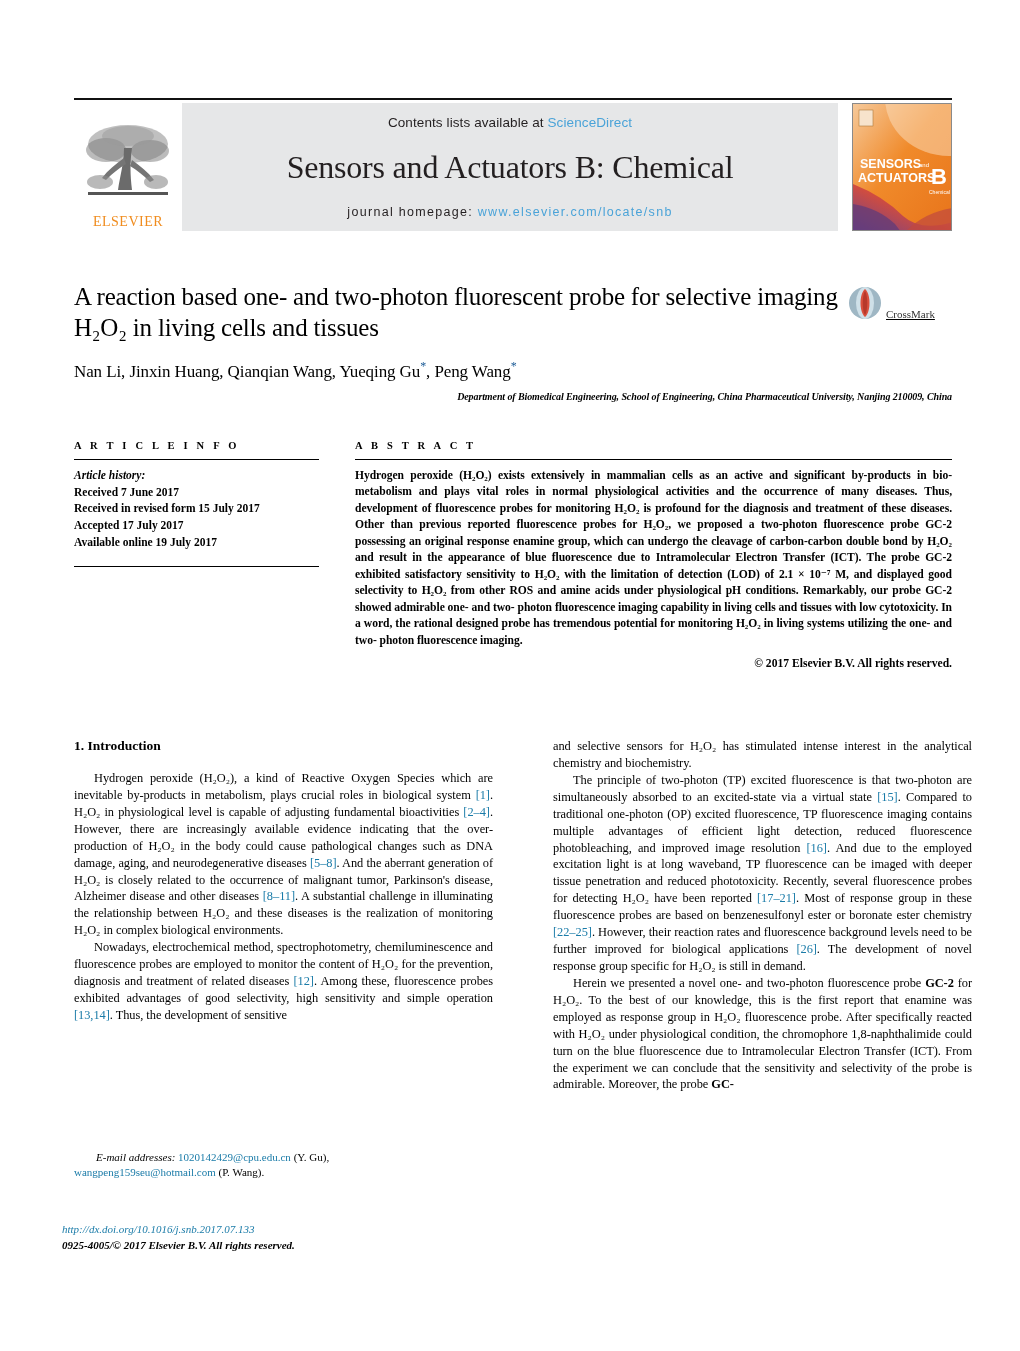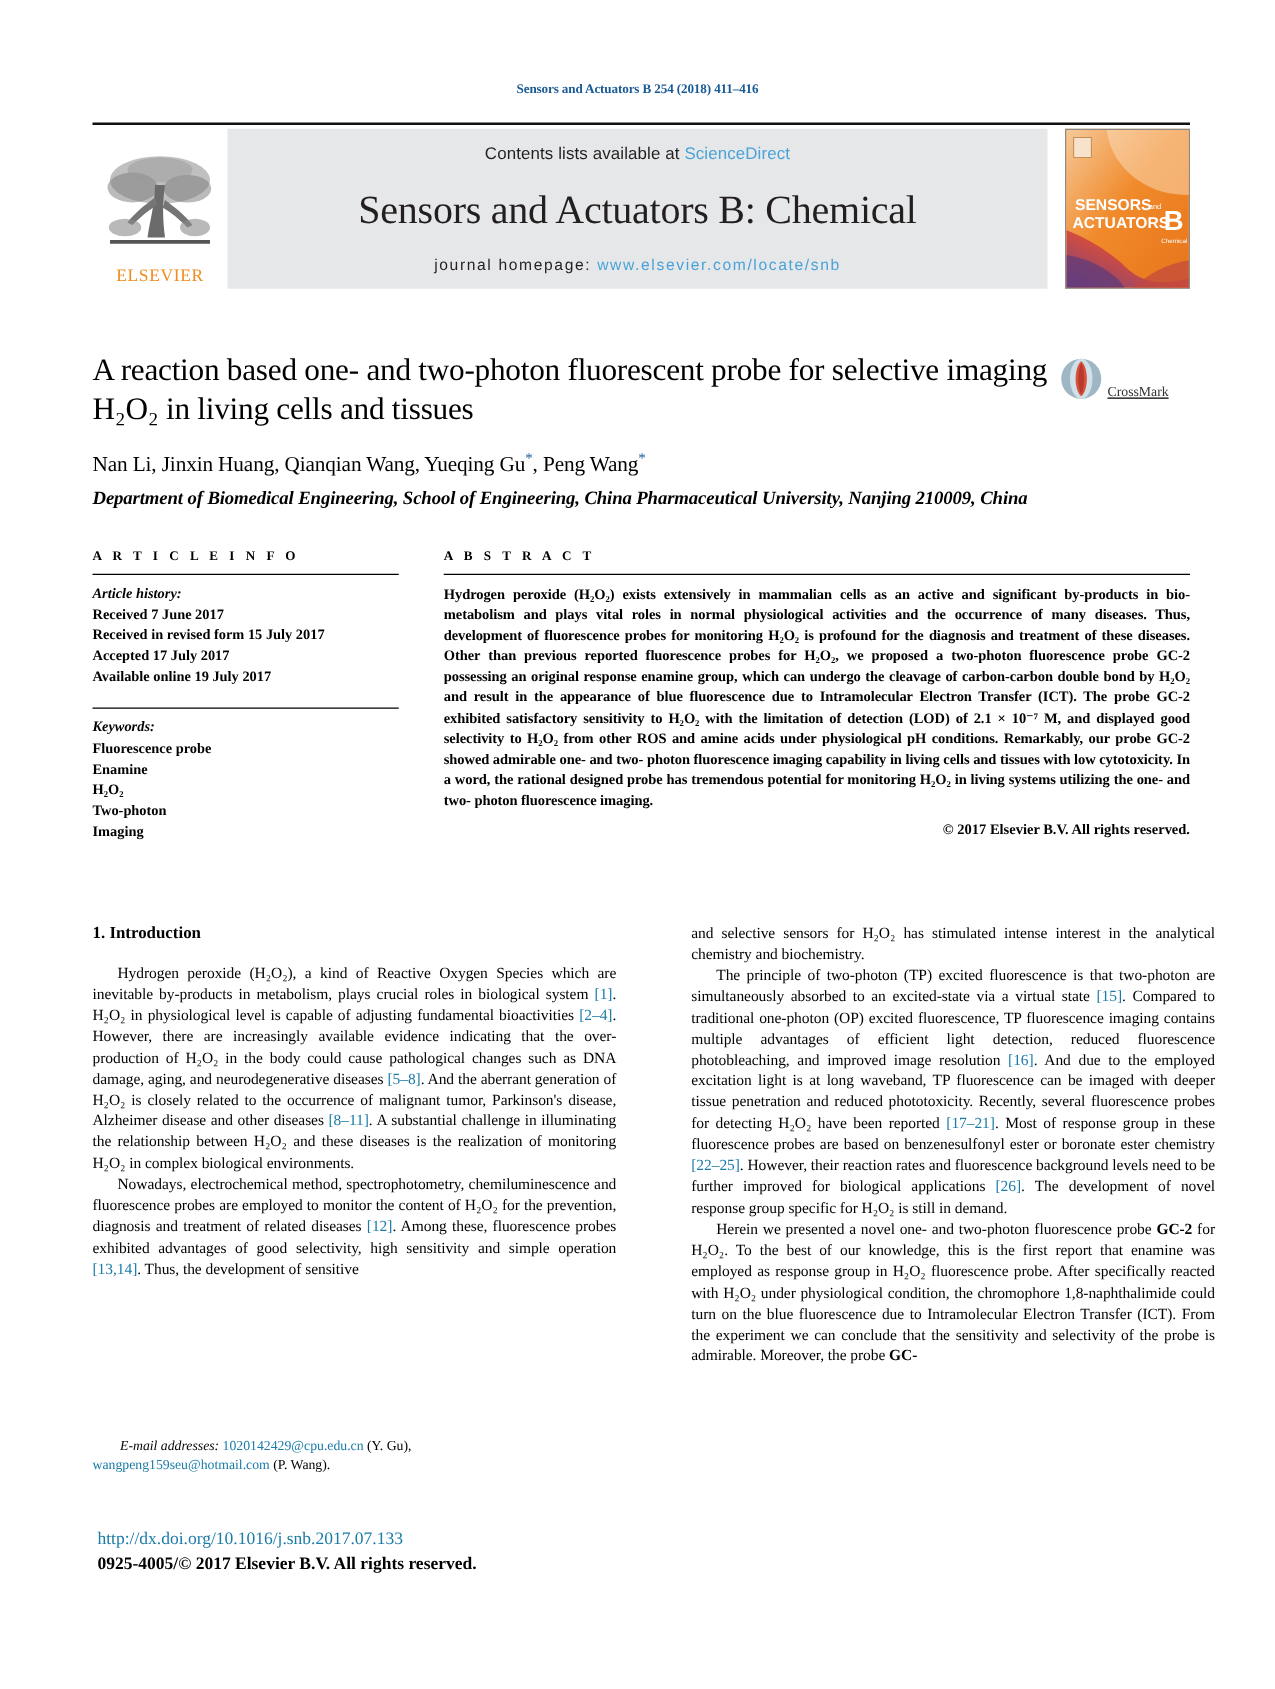--- a/index.html
+++ b/index.html
@@ -138,22 +138,23 @@
     font-family: "Liberation Serif", serif;
     font-size: 17px;
     letter-spacing: -0.1px;
   }
   .authors sup { color: #1a5a96; font-size: 12px; }
   .affil {
     margin-top: 9px;
     font-family: "Liberation Serif", serif;
     font-style: italic;
     font-weight: bold;
-    font-size: 15px;
+    font-size: 10px;
     letter-spacing: -0.1px;
+    text-align: right;
   }
   .crossmark {
     position: absolute;
     top: 4px;
     right: 0;
     width: 104px;
     display: flex;
     align-items: flex-end;
     gap: 4px;
     text-decoration: underline;
@@ -247,36 +248,36 @@
     width: 419px;
     font-size: 11px;
     line-height: 1.4;
   }
   .fn-star { padding-left: 10px; }
   .fn-email { padding-left: 22px; }
   .fn-email i { font-style: italic; }
   .link { color: #1a7ba8; }
   .doi-block {
     position: absolute;
-    left: 78px;
+    left: 62px;
     top: 1222px;
     width: 419px;
-    font-size: 14px;
+    font-size: 11px;
     line-height: 1.45;
+    font-style: italic;
   }
   .doi-block .doi { color: #1a7ba8; }
   .issn { font-weight: bold; }
   sub, sup { font-size: 0.68em; line-height: 0; }
 </style>
 </head>
 <body>
 
 <div class="page">
 
-  <div class="runhead">Sensors and Actuators B 254 (2018) 411–416</div>
 
   <div class="masthead">
     <div class="masthead-rule"></div>
     <div class="masthead-body">
 
       <div class="elsevier-logo">
         <svg class="tree-svg" width="96" height="96" viewBox="0 0 96 96">
           <g fill="#6e6e6e">
             <ellipse cx="48" cy="26" rx="40" ry="19" fill="#8c8c8c" opacity="0.55"></ellipse>
             <ellipse cx="26" cy="32" rx="20" ry="12" fill="#777" opacity="0.5"></ellipse>
@@ -354,28 +355,20 @@
 
     <div class="col-info">
       <div class="sec-head">A R T I C L E   I N F O</div>
       <div class="thin-rule"></div>
       <div class="info-label">Article history:</div>
       <div class="info-line">Received 7 June 2017</div>
       <div class="info-line">Received in revised form 15 July 2017</div>
       <div class="info-line">Accepted 17 July 2017</div>
       <div class="info-line">Available online 19 July 2017</div>
       <div class="thin-rule" style="margin-top:16px"></div>
-      <div class="kw-block">
-        <div class="info-label">Keywords:</div>
-        <div class="info-line">Fluorescence probe</div>
-        <div class="info-line">Enamine</div>
-        <div class="info-line">H₂O₂</div>
-        <div class="info-line">Two-photon</div>
-        <div class="info-line">Imaging</div>
-      </div>
     </div>
 
     <div class="col-abs">
       <div class="sec-head">A B S T R A C T</div>
       <div class="rule-abs"></div>
       <div class="abs-text">Hydrogen peroxide (H₂O₂) exists extensively in mammalian cells as an active and significant by-products in bio-metabolism and plays vital roles in normal physiological activities and the occurrence of many diseases. Thus, development of fluorescence probes for monitoring H₂O₂ is profound for the diagnosis and treatment of these diseases. Other than previous reported fluorescence probes for H₂O₂, we proposed a two-photon fluorescence probe <span class="bold">GC-2</span> possessing an original response enamine group, which can undergo the cleavage of carbon-carbon double bond by H₂O₂ and result in the appearance of blue fluorescence due to Intramolecular Electron Transfer (ICT). The probe <span class="bold">GC-2</span> exhibited satisfactory sensitivity to H₂O₂ with the limitation of detection (LOD) of 2.1 × 10⁻⁷ M, and displayed good selectivity to H₂O₂ from other ROS and amine acids under physiological pH conditions. Remarkably, our probe <span class="bold">GC-2</span> showed admirable one- and two- photon fluorescence imaging capability in living cells and tissues with low cytotoxicity. In a word, the rational designed probe has tremendous potential for monitoring H₂O₂ in living systems utilizing the one- and two- photon fluorescence imaging.</div>
       <div class="copyright">© 2017 Elsevier B.V. All rights reserved.</div>
     </div>
 
   </div>

